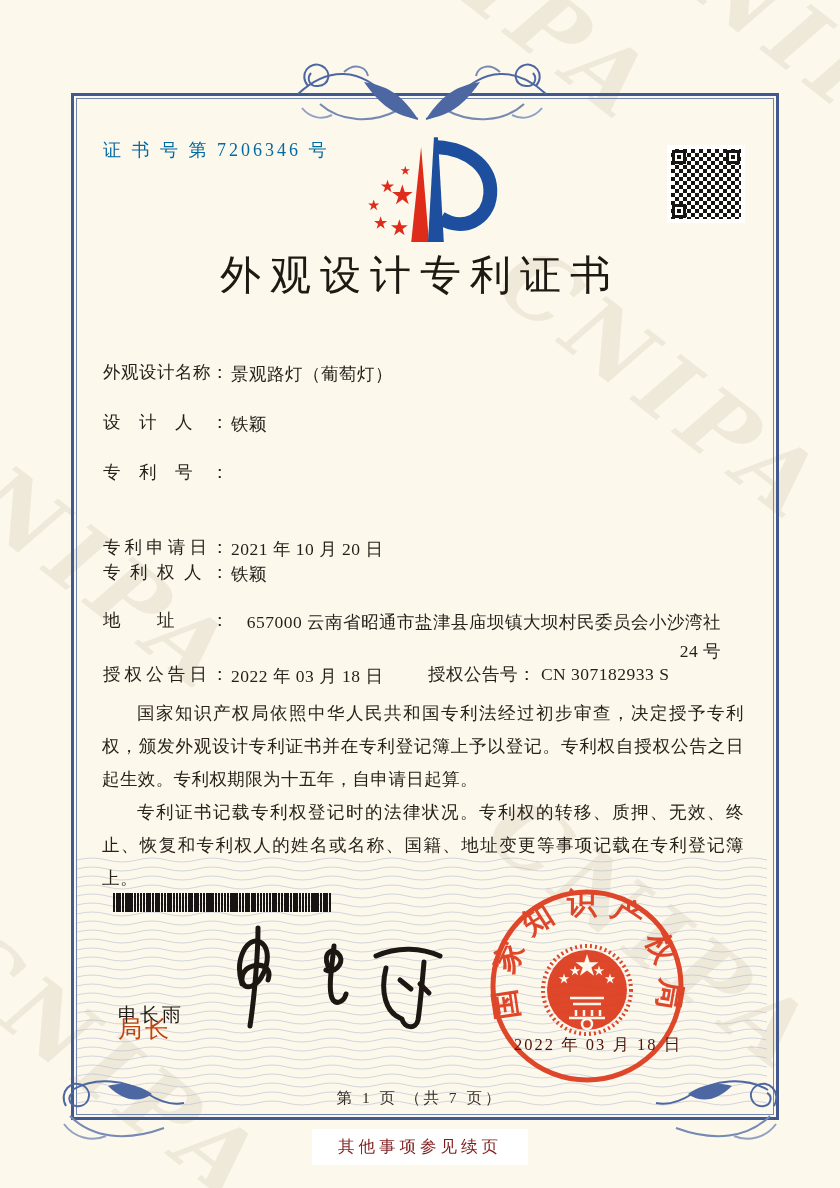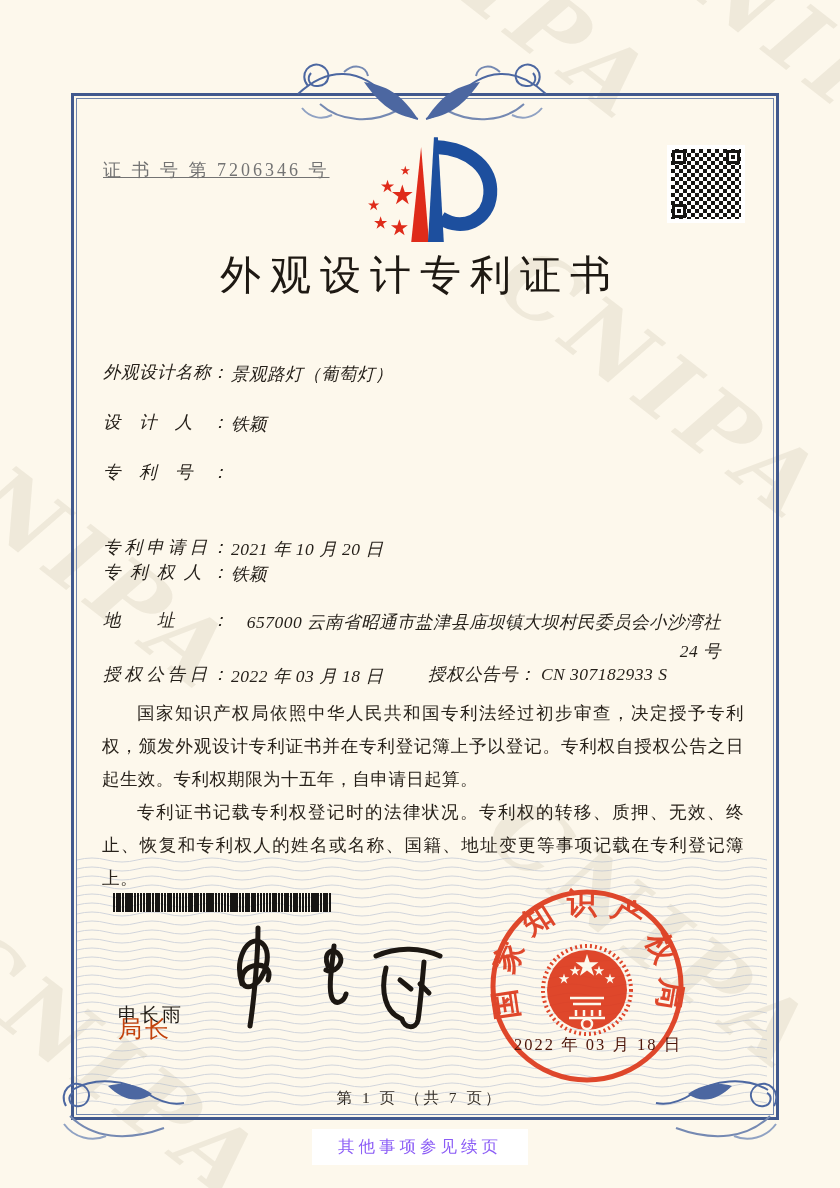--- a/index.html
+++ b/index.html
@@ -17,35 +17,35 @@
   .frame-inner{position:absolute;left:2px;top:2px;right:2px;bottom:2px;border:1px solid #7186ae;}
 
   
   .waves{position:absolute;left:77px;top:856px;width:690px;height:252px;z-index:1;opacity:.55;}
 
   
   .orn{position:absolute;z-index:3;}
   .orn-br{transform:scaleX(-1);}
 
   
-  .cert-no{position:absolute;left:103px;top:158px;font-size:18px;letter-spacing:3px;color:#737373;z-index:4;text-decoration:underline;}
+  .cert-no{position:absolute;left:103px;top:138px;font-size:18px;letter-spacing:3px;color:#0369a1;z-index:4;}
   .logo{position:absolute;left:350px;top:131px;width:158px;height:124px;z-index:4;}
   .qr{position:absolute;left:671px;top:149px;width:70px;height:70px;background:
         repeating-conic-gradient(#161513 0 25%,#ffffff 0 50%) 0 0/8px 8px,
         repeating-conic-gradient(rgba(20,20,18,.85) 0 25%,rgba(255,255,255,.9) 0 50%) 2px 3px/12px 12px,#fff;
       z-index:4;outline:4px solid #fff;}
   .fp{position:absolute;width:14px;height:14px;border:3px solid #161513;background:#fff;box-sizing:border-box;}
   .fp::after{content:"";position:absolute;left:2px;top:2px;width:4px;height:4px;background:#161513;}
   .fp.tl{left:1px;top:1px}.fp.tr{right:1px;top:1px}.fp.bl{left:1px;bottom:1px}
   .doc-title{position:absolute;left:0;top:248px;width:100%;text-align:center;font-size:41px;
       font-weight:normal;letter-spacing:9px;color:#1e1913;z-index:4;}
 
   
   .field-row{position:absolute;left:103px;width:640px;font-size:17.5px;color:#241f19;
-      display:flex;align-items:flex-start;z-index:4;letter-spacing:.5px;font-style:italic;}
+      display:flex;align-items:flex-start;z-index:4;letter-spacing:.5px;}
   .flabel{display:inline-block;width:126px;flex:0 0 126px;text-align:justify;text-align-last:justify;white-space:nowrap;}
   .fvalue{display:inline-block;margin-left:2px;line-height:29px;}
   .addr .fvalue{width:490px;text-align:right;}
   .grant2{position:absolute;left:325px;top:0;white-space:nowrap;}
   .grant2 .glabel{letter-spacing:.5px;}
 
   
   .body-text{position:absolute;left:102px;top:697px;width:642px;z-index:4;color:#28221b;}
   .body-text p{margin:0;font-size:17.5px;line-height:33px;text-indent:2em;text-align:justify;letter-spacing:.4px;}
 
@@ -56,21 +56,21 @@
      repeating-linear-gradient(90deg,transparent 0 4px,#171513 4px 6px,transparent 6px 13px);}
   .issuer-role{position:absolute;left:118px;top:1013px;font-size:24px;letter-spacing:3px;color:#c2410c;z-index:4;}
   .issuer-name{position:absolute;left:118px;top:1002px;font-size:19px;letter-spacing:3px;color:#1e1913;z-index:4;text-align:right;}
   .signature{position:absolute;left:212px;top:922px;z-index:5;}
   .seal{position:absolute;left:487px;top:886px;z-index:5;opacity:.93;}
   .seal-date{position:absolute;left:514px;top:1034px;width:170px;font-size:16.5px;letter-spacing:2px;
       color:#4d150a;z-index:6;white-space:nowrap;}
   .page-ind{position:absolute;left:0;top:1088px;width:100%;text-align:center;font-size:15.5px;
       letter-spacing:3px;color:#332d26;z-index:4;}
   .footer-note{position:absolute;left:50%;top:1129px;transform:translateX(-50%);background:#ffffff;
-      padding:7px 26px;font-size:16.5px;letter-spacing:4px;color:#8b5cf6;z-index:4;white-space:nowrap;}
+      padding:7px 26px;font-size:16.5px;letter-spacing:4px;color:#7f1d1d;z-index:4;white-space:nowrap;}
 </style>
 </head>
 <body>
 
 <div id="page">
 
   <div class="wm" style="left:300px;top:-70px">CNIPA</div>
   <div class="wm" style="left:600px;top:-20px">CNIPA</div>
   <div class="wm" style="left:470px;top:330px">CNIPA</div>
   <div class="wm" style="left:-120px;top:500px">CNIPA</div>

